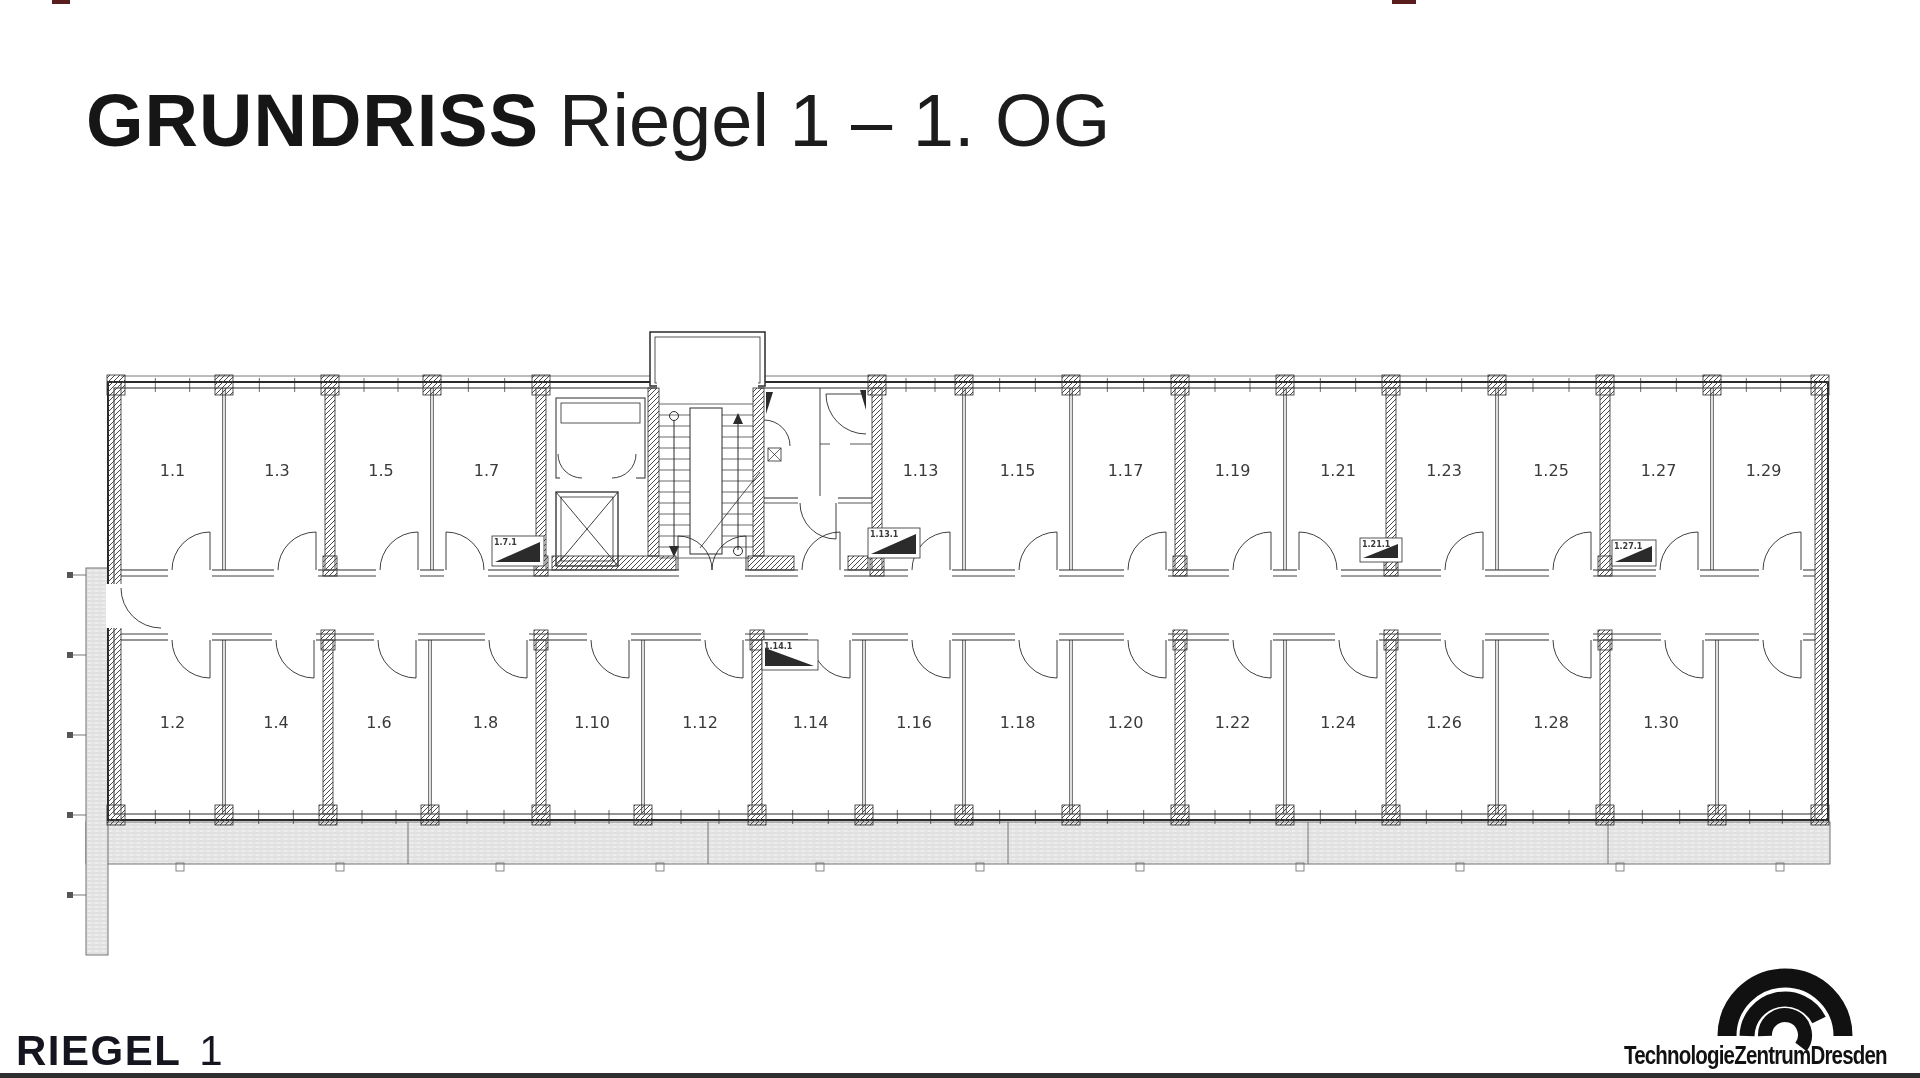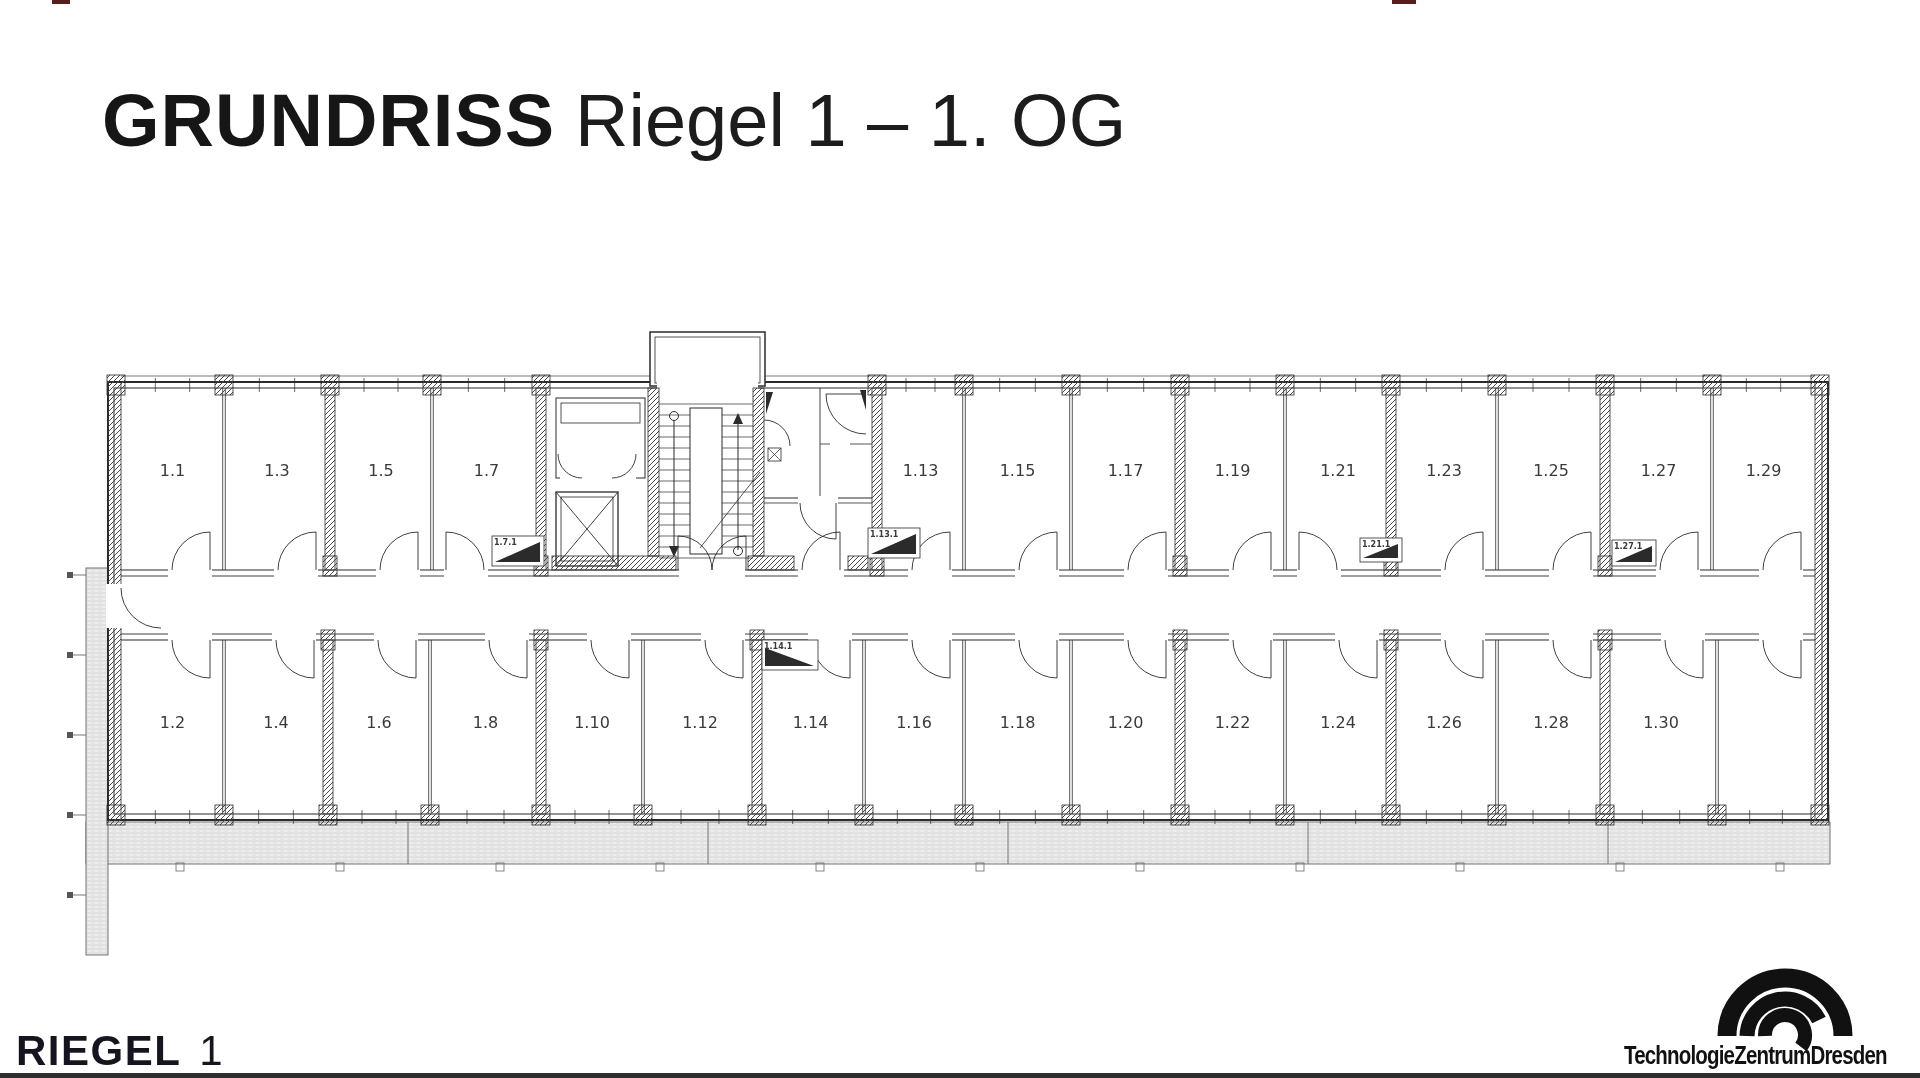--- a/index.html
+++ b/index.html
@@ -1,19 +1,19 @@
 <!DOCTYPE html>
 <html><head>
 <meta charset="utf-8">
 <style>
   html,body{margin:0;padding:0;background:#ffffff;}
   .page{position:relative;width:1920px;height:1078px;background:#fff;overflow:hidden;
         font-family:"Liberation Sans",sans-serif;}
   .title{position:absolute;left:86px;top:84px;font-size:74px;color:#161616;white-space:nowrap;line-height:1;}
-  .title .tb{font-weight:800;letter-spacing:1px;margin-left:16px;}
+  .title .tb{font-weight:800;letter-spacing:1px;}
   .title .tr{font-weight:400;margin-left:20px;color:#1c1c1c;}
   .riegel{position:absolute;left:16px;top:1030px;font-size:42px;color:#15151f;line-height:1;white-space:nowrap;}
   .riegel .rb{font-weight:800;letter-spacing:1.5px;text-align:center;}
   .riegel .rn{font-weight:400;margin-left:18px;}
   #plan{position:absolute;left:0;top:0;}
   .logo{position:absolute;left:1622px;top:956px;}
   .bbar{position:absolute;left:0;bottom:0;width:100%;height:5px;background:#2e2e2e;}
   .sliver{position:absolute;top:0;height:4px;background:#5a1d1d;}
   .sl1{left:52px;width:18px;}
   .sl2{left:1392px;width:24px;}

